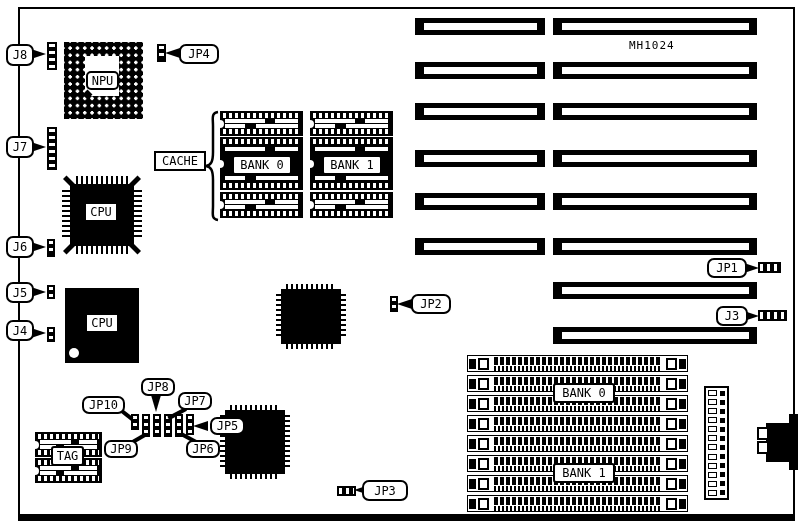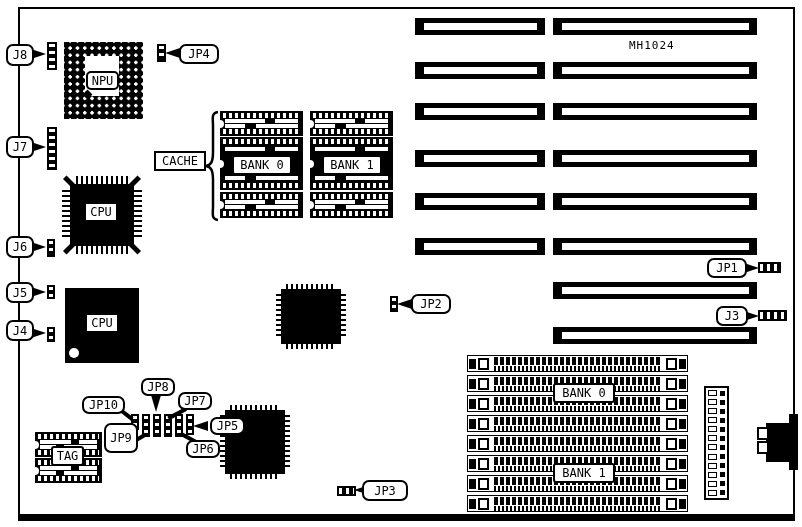--- a/index.html
+++ b/index.html
@@ -151,21 +151,21 @@
   <div class="lbl callout" style="left:6px;top:320px;width:28px;height:21px">J4</div>
   <div class="lbl callout" style="left:179px;top:44px;width:40px;height:20px">JP4</div>
   <div class="lbl callout" style="left:411px;top:294px;width:40px;height:20px">JP2</div>
   <div class="lbl callout" style="left:707px;top:258px;width:40px;height:20px">JP1</div>
   <div class="lbl callout" style="left:716px;top:306px;width:32px;height:20px">J3</div>
   <div class="lbl callout" style="left:362px;top:480px;width:46px;height:21px">JP3</div>
   <div class="lbl callout" style="left:82px;top:396px;width:43px;height:18px">JP10</div>
   <div class="lbl callout" style="left:141px;top:378px;width:34px;height:18px">JP8</div>
   <div class="lbl callout" style="left:178px;top:392px;width:34px;height:18px">JP7</div>
   <div class="lbl callout" style="left:210px;top:417px;width:35px;height:18px">JP5</div>
-  <div class="lbl callout" style="left:104px;top:423px;width:34px;height:30px">JP9</div>
+  <div class="lbl callout" style="left:104px;top:440px;width:34px;height:18px">JP9</div>
   <div class="lbl callout" style="left:186px;top:440px;width:34px;height:18px">JP6</div>
 
   <div class="tri tri-r" style="left:31px;top:49px"></div>
   <div class="tri tri-r" style="left:31px;top:142px"></div>
   <div class="tri tri-r" style="left:31px;top:242px"></div>
   <div class="tri tri-r" style="left:31px;top:287px"></div>
   <div class="tri tri-r" style="left:31px;top:328px"></div>
   <div class="tri tri-l" style="left:165px;top:48px"></div>
   <div class="tri tri-l" style="left:397px;top:299px"></div>
   <div class="tri tri-r" style="left:744px;top:263px"></div>

